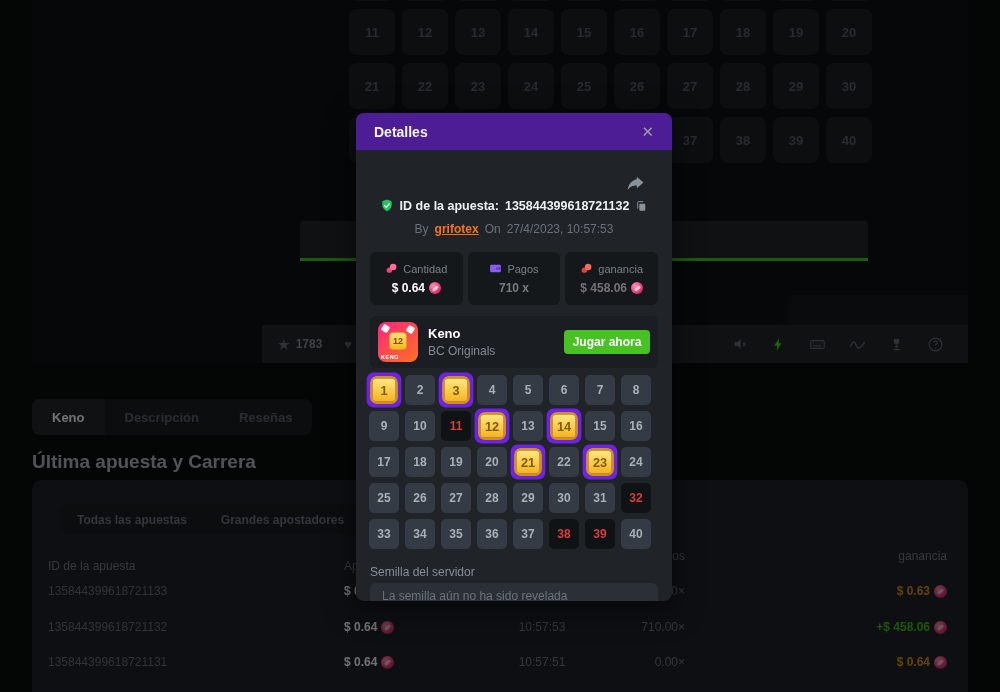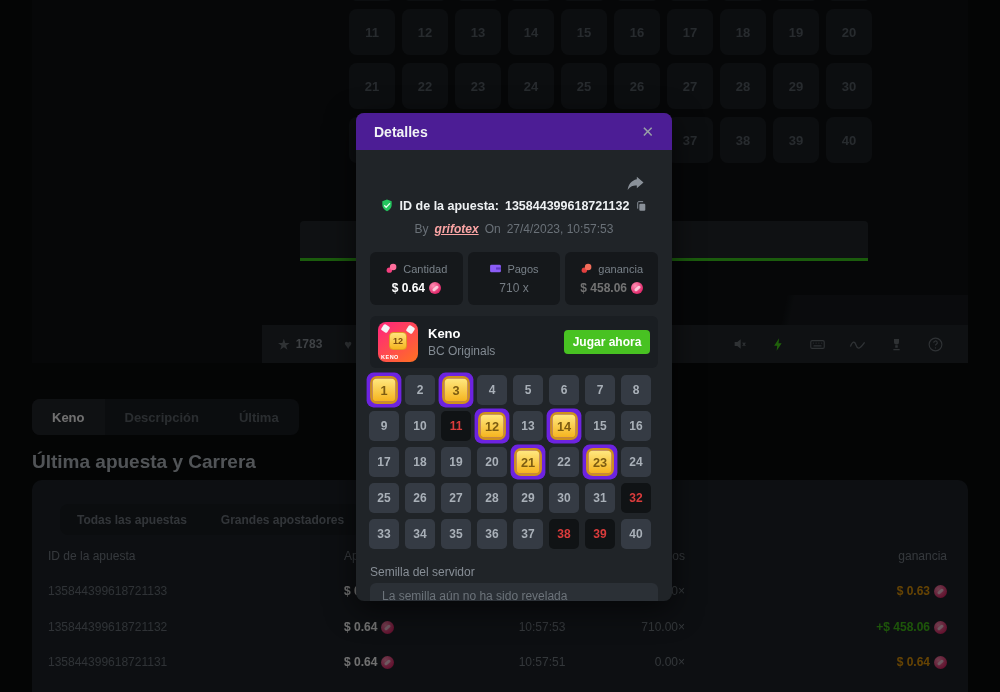--- a/index.html
+++ b/index.html
@@ -52,49 +52,49 @@
 
   .trow { position:absolute; left:0; width:936px; height:15px; font-size:12px; }
   .trow .c-id { position:absolute; left:16px; color:#6b737b; }
   .trow .c-amount { position:absolute; left:312px; display:flex; align-items:center; gap:4px; color:#fff; font-weight:bold; }
   .trow .c-time { position:absolute; left:440px; width:140px; text-align:center; color:#757d85; }
   .trow .c-payout { position:absolute; left:555px; width:98px; text-align:right; color:#757d85; }
   .trow .c-profit { position:absolute; right:21px; display:flex; align-items:center; gap:4px; font-weight:bold; }
   .trow .c-profit.amber { color:#e89a08; }
   .trow .c-profit.green { color:#43c117; }
   .thead { color:#79818a; }
-  .thead .c-id, .thead .c-amount { color:#79818a; font-weight:normal; }
+  .thead .c-id, .thead .c-amount { color:#79818a; font-weight:normal;margin-top:10px; }
 
   .coin { width:13px; height:13px; border-radius:50%; flex:0 0 13px; position:relative;
     background:radial-gradient(circle at 35% 32%, #ff8fb3, #e0296b 72%); }
   .coin::after { content:""; position:absolute; left:3px; top:5px; width:7px; height:3px;
     background:rgba(255,255,255,.65); transform:rotate(-40deg); border-radius:2px; }
 
   .dim { position:absolute; inset:0; background:rgba(0,0,0,.56); z-index:5; }
 
   
   .modal { position:absolute; left:356px; top:113px; width:316px; height:488px; background:#202428;
     border-radius:8px; z-index:10; overflow:hidden; box-shadow:0 8px 30px rgba(0,0,0,.6); }
   .m-header { height:37px; background:#4c1d95; display:flex; align-items:center; padding:0 18px; }
   .m-title { color:#f1f3f5; font-size:14px; font-weight:bold; }
   .m-close { margin-left:auto; color:#98a0a7; font-size:15px; cursor:pointer; line-height:1; }
   .m-share { position:absolute; right:26px; top:62px; color:#8a9199; cursor:pointer; }
   .m-idrow { position:absolute; left:0; top:86px; width:100%; display:flex; align-items:center; justify-content:center; gap:6px;
     color:#eef1f3; font-size:12.5px; font-weight:bold; }
   .m-copy { color:#8a9199; display:inline-flex; cursor:pointer; }
   .m-byrow { position:absolute; left:0; top:109px; width:100%; display:flex; align-items:center; justify-content:center; gap:6px;
     color:#6a7178; font-size:12px; }
-  .m-user { color:#fca5a5; font-weight:bold; text-decoration:underline;font-style:italic; }
+  .m-user { color:#f97316; font-weight:bold; text-decoration:underline; }
 
   .m-stats { position:absolute; left:14px; top:139px; width:288px; display:flex; gap:5px; }
   .sbox { flex:1; height:53px; background:#15181b; border-radius:6px; display:flex; flex-direction:column;
     align-items:center; justify-content:center; gap:6px; }
   .sbox .lab { display:flex; align-items:center; gap:5px; color:#788088; font-size:11px; }
   .sbox .val { display:flex; align-items:center; gap:4px; font-size:12px; font-weight:bold; }
-  .val.white { color:#fff; } .val.muted { color:#757c83; font-weight:normal;text-align:center; } .val.green { color:#737373;justify-content:flex-end; }
+  .val.white { color:#fff; } .val.muted { color:#757c83; font-weight:bold;text-align:center; } .val.green { color:#737373;justify-content:flex-end; }
   .sbox .coin { width:12px; height:12px; flex-basis:12px; }
 
   .m-game { position:absolute; left:14px; top:203px; width:288px; height:52px; background:#1a1e22; border-radius:6px;
     display:flex; align-items:center; padding:0 8px; }
   .g-icon { width:40px; height:40px; border-radius:8px; background:linear-gradient(140deg,#ff2e72 15%,#ff6a2a 90%);
     position:relative; overflow:hidden; flex:0 0 40px; }
   .g-icon .gold-sq { position:absolute; left:11px; top:10px; width:18px; height:18px; border-radius:4px;
     background:linear-gradient(#ffe27d,#f6b61f); border:1.5px solid #e09a23; color:#7a4b10; font-size:9px; font-weight:bold;
     display:flex; align-items:center; justify-content:center; }
   .g-icon .brand { position:absolute; left:3px; bottom:2px; color:#fff; font-size:5.5px; font-weight:bold; letter-spacing:.5px; }
@@ -215,21 +215,21 @@
               <circle cx="12" cy="16.8" r="1" fill="currentColor"></circle>
             </svg>
           </span>
         </div>
     </div>
   </div>
 
   <div class="game-tabs">
       <div class="gtab active">Keno</div>
       <div class="gtab">Descripción</div>
-      <div class="gtab">Última</div>
+      <div class="gtab">Reseñas</div>
     </div>
   <div class="section-heading">Última apuesta y Carrera</div>
 
   <div class="history">
     <div class="history-tabs">
         <div class="htab">Todas las apuestas</div>
         <div class="htab">Grandes apostadores</div>
       </div>
     <div class="trow thead" style="top:69px;">
       <span class="c-id">ID de la apuesta</span>

